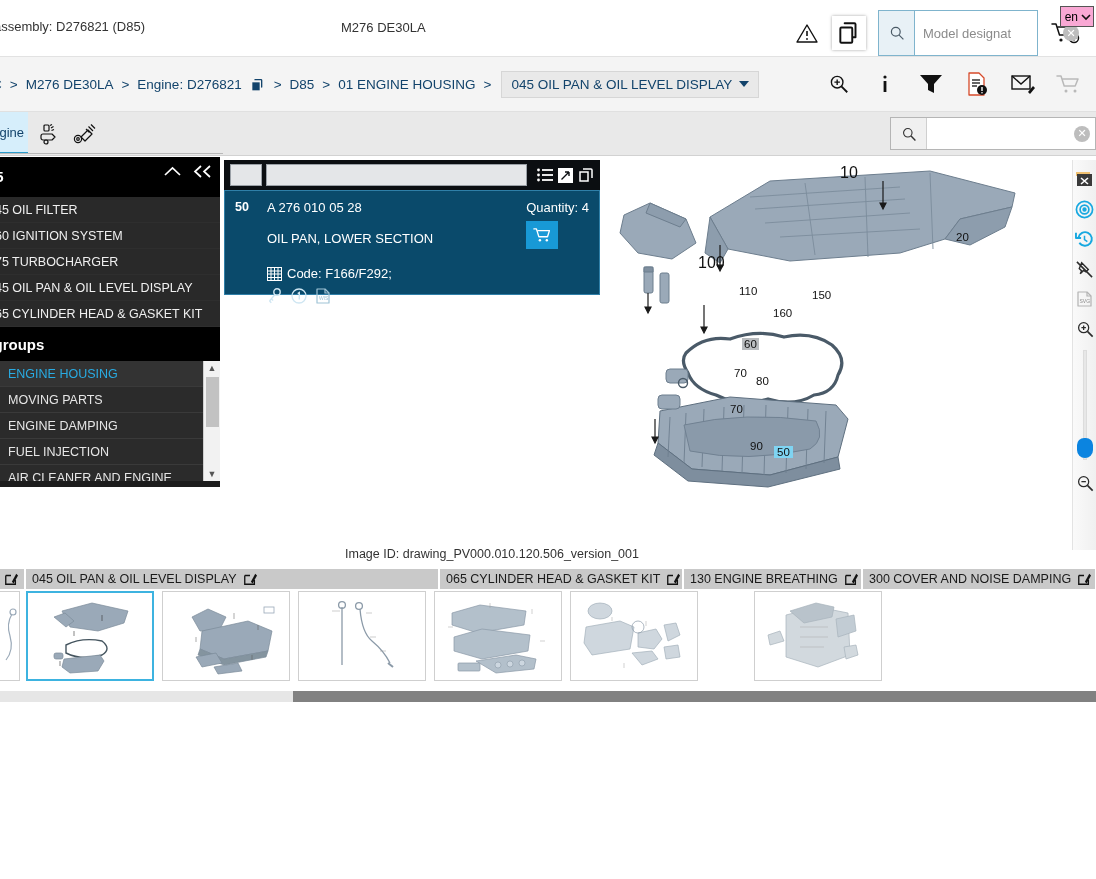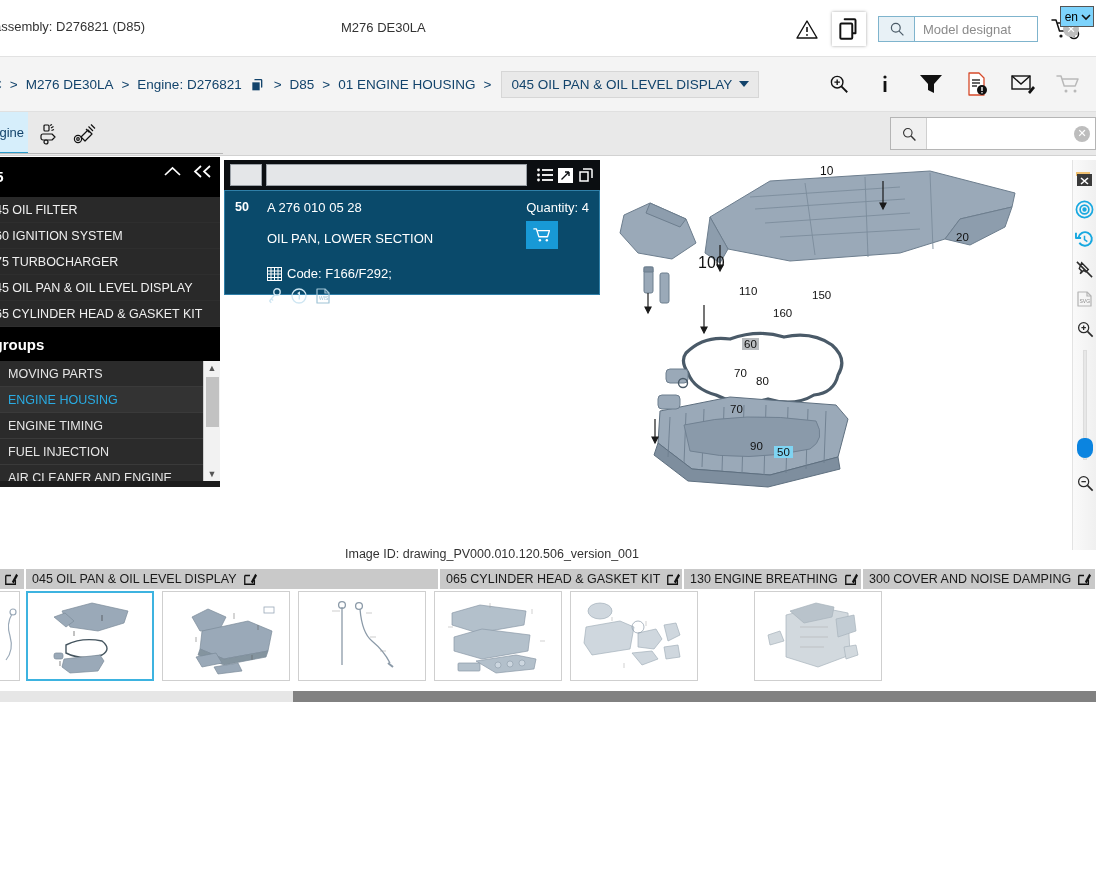--- a/index.html
+++ b/index.html
@@ -25,39 +25,39 @@
     position: absolute; left: 341px; top: 20px;
     font-size: 13px; color: #333; white-space: nowrap;
   }
   .tb-icons { position: absolute; right: 12px; top: 10px; display:flex; align-items:center; gap:0px; }
   .icon-btn {
     display:flex; align-items:center; justify-content:center;
     width: 38px; height: 38px; cursor: pointer; background: transparent; border: none;
   }
   .icon-btn.boxed { background:#fff; box-shadow: 0 0 3px rgba(0,0,0,.35); width:34px;height:34px;margin:0 6px; }
   .search-wrap {
-    display:flex; align-items:center; height: 26px; width: 160px;
+    display:flex; align-items:center; height: 46px; width: 160px;
     border: 1px solid #7fb4cd; margin: 0 8px 0 6px; background:#fff;
   }
   .search-btn {
     width: 36px; height: 100%; display:flex;align-items:center;justify-content:center;
     background:#e8f1f6; border-right:1px solid #7fb4cd; cursor:pointer;
   }
   .search-field {
     flex: 1; height: 100%; display:flex; align-items:center; position: relative; padding: 0 8px;
     font-size: 13px; color: #8b8b8b; overflow: hidden; white-space: nowrap;
   }
   .clear-dot {
     position:absolute; right: 5px; top: 50%; transform: translateY(-50%);
     width: 16px; height:16px; border-radius:50%; background:#bdbdbd; color:#fff;
     font-size:11px; display:flex;align-items:center;justify-content:center; cursor:pointer;
   }
   .lang-sel {
     position: absolute; right: 2px; top: 6px;
-    border:1px solid #555; background:#7dd3fc; font-size:12px; height:21px;
+    border:1px solid #555; background:#f9a8d4; font-size:12px; height:21px;
     padding: 0 2px 0 4px; display:flex;align-items:center; gap:3px; cursor:pointer;
   }
 
   
   .crumbbar {
     position: absolute; left:0; top: 57px; width: 1096px; height: 55px;
     background: #f4f4f4; border-bottom: 1px solid #e0e0e0;
   }
   .crumbs {
     position:absolute; left: -10px; top: 0; height: 55px; display:flex; align-items:center;
@@ -385,28 +385,28 @@
       </div>
     <div class="lp-item">
         <span>065 CYLINDER HEAD &amp; GASKET KIT</span>
       </div>
 
     <div class="lp-sub">
       <span>in groups</span>
     </div>
 
     <div class="lp-list">
-      <div class="lp-li">
-          <span>MOVING PARTS</span>
-        </div>
       <div class="lp-li sel">
           <span>ENGINE HOUSING</span>
         </div>
       <div class="lp-li">
-          <span>ENGINE TIMING</span>
+          <span>MOVING PARTS</span>
+        </div>
+      <div class="lp-li">
+          <span>ENGINE DAMPING</span>
         </div>
       <div class="lp-li">
           <span>FUEL INJECTION</span>
         </div>
       <div class="lp-li">
           <span>AIR CLEANER AND ENGINE</span>
         </div>
 
       <div class="lp-scroll">
         <div class="arr">▲</div>
@@ -546,21 +546,21 @@
         <path d="M48 136 v14" fill="none"></path>
           <path d="M45 150 l3 6 l3 -6 Z"></path>
         <path d="M104 148 v22" fill="none"></path>
           <path d="M101 170 l3 6 l3 -6 Z"></path>
         <path d="M55 262 v18" fill="none"></path>
           <path d="M52 280 l3 6 l3 -6 Z"></path>
       </g>
     </svg>
 
     <div style="position:absolute;left:0;top:0;">
-      <span style="position:absolute;left:220px;top:7px;font-size:12px;color:#111;">10</span>
+      <span style="position:absolute;left:240px;top:7px;font-size:16px;color:#111;">10</span>
       <span style="position:absolute;left:356px;top:74px;font-size:11.5px;color:#111;">20</span>
       <span style="position:absolute;left:98px;top:97px;font-size:16px;color:#111;">100</span>
       <span style="position:absolute;left:139px;top:128px;font-size:11.5px;color:#111;">110</span>
       <span style="position:absolute;left:212px;top:132px;font-size:11.5px;color:#111;">150</span>
       <span style="position:absolute;left:173px;top:150px;font-size:11.5px;color:#111;">160</span>
       <span style="position:absolute;left:142px;top:181px;font-size:11.5px;color:#111;background:#b9bcbf;padding:0 2px;">60</span>
       <span style="position:absolute;left:134px;top:210px;font-size:11.5px;color:#111;">70</span>
       <span style="position:absolute;left:156px;top:218px;font-size:11.5px;color:#111;">80</span>
       <span style="position:absolute;left:130px;top:246px;font-size:11.5px;color:#111;">70</span>
       <span style="position:absolute;left:150px;top:283px;font-size:11.5px;color:#111;">90</span>

